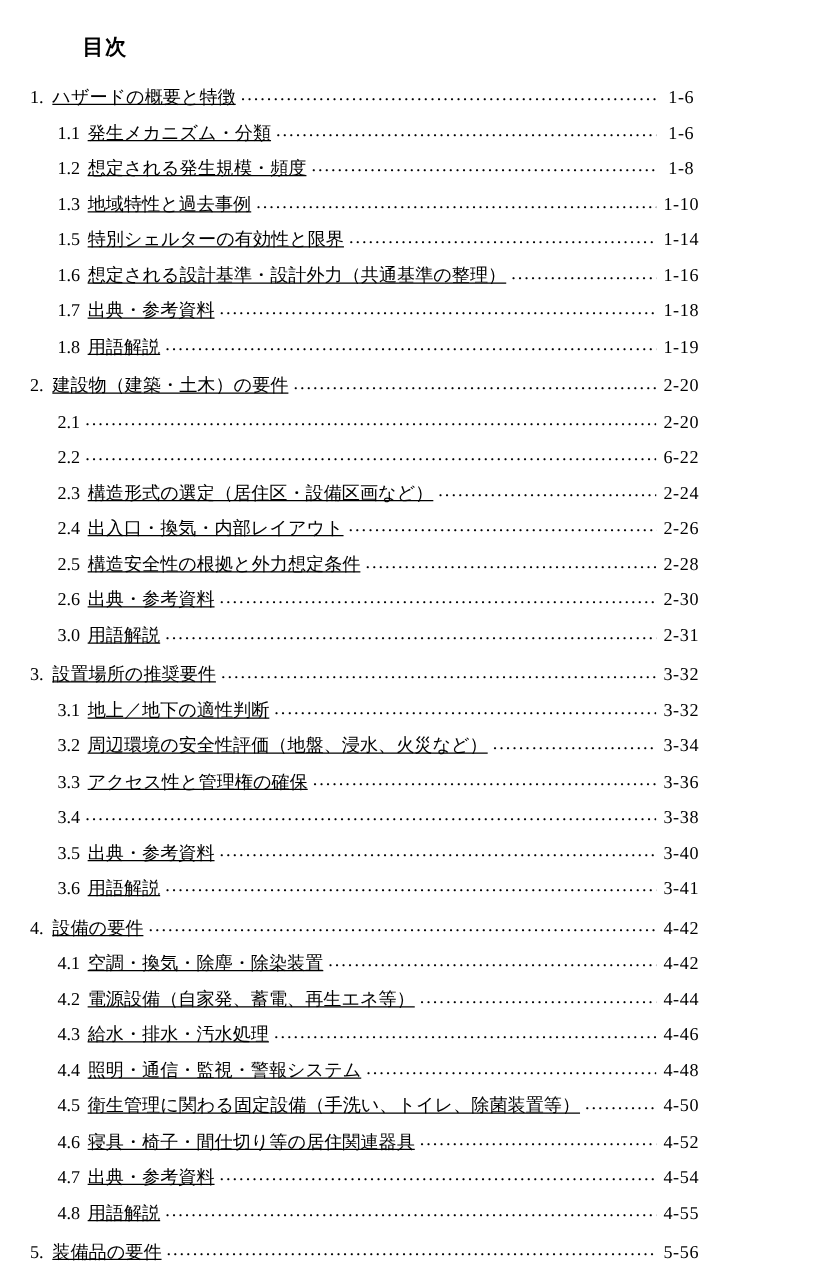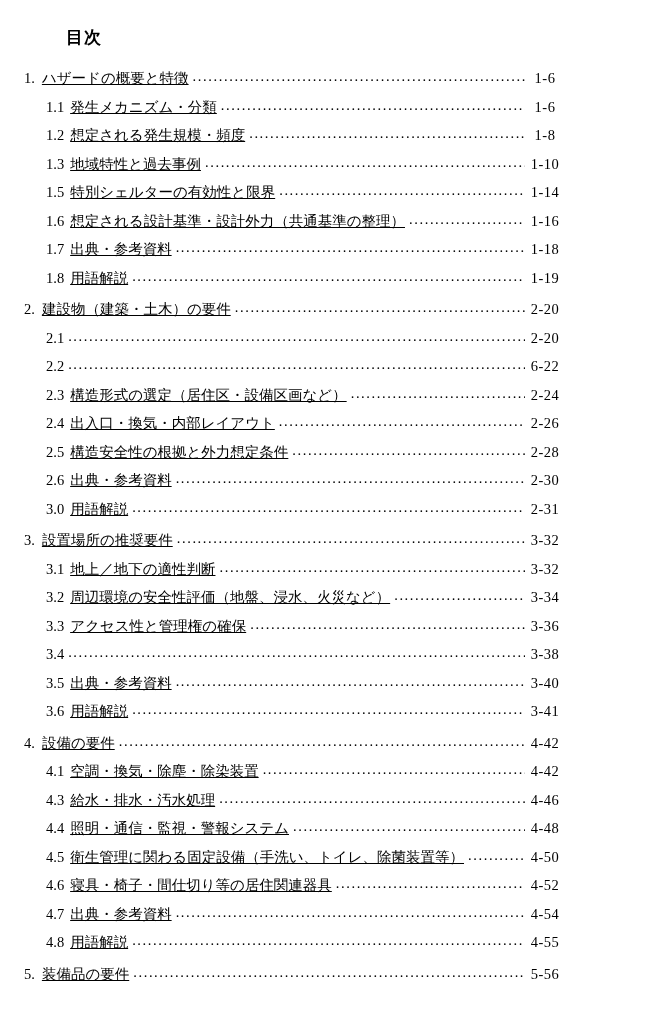--- a/index.html
+++ b/index.html
@@ -233,20 +233,26 @@
         <span class="leader"></span>
         <span class="ent-page">4-42</span>
       </li>
       <li class="toc-entry level-2">
         <span class="ent-num">4.1</span>
         <span class="ent-label">空調・換気・除塵・除染装置</span>
         <span class="leader"></span>
         <span class="ent-page">4-42</span>
       </li>
       <li class="toc-entry level-2">
+        <span class="ent-num">4.2</span>
+        <span class="ent-label">電源設備（自家発、蓄電、再生エネ等）</span>
+        <span class="leader"></span>
+        <span class="ent-page">4-44</span>
+      </li>
+      <li class="toc-entry level-2">
         <span class="ent-num">4.3</span>
         <span class="ent-label">給水・排水・汚水処理</span>
         <span class="leader"></span>
         <span class="ent-page">4-46</span>
       </li>
       <li class="toc-entry level-2">
         <span class="ent-num">4.4</span>
         <span class="ent-label">照明・通信・監視・警報システム</span>
         <span class="leader"></span>
         <span class="ent-page">4-48</span>

